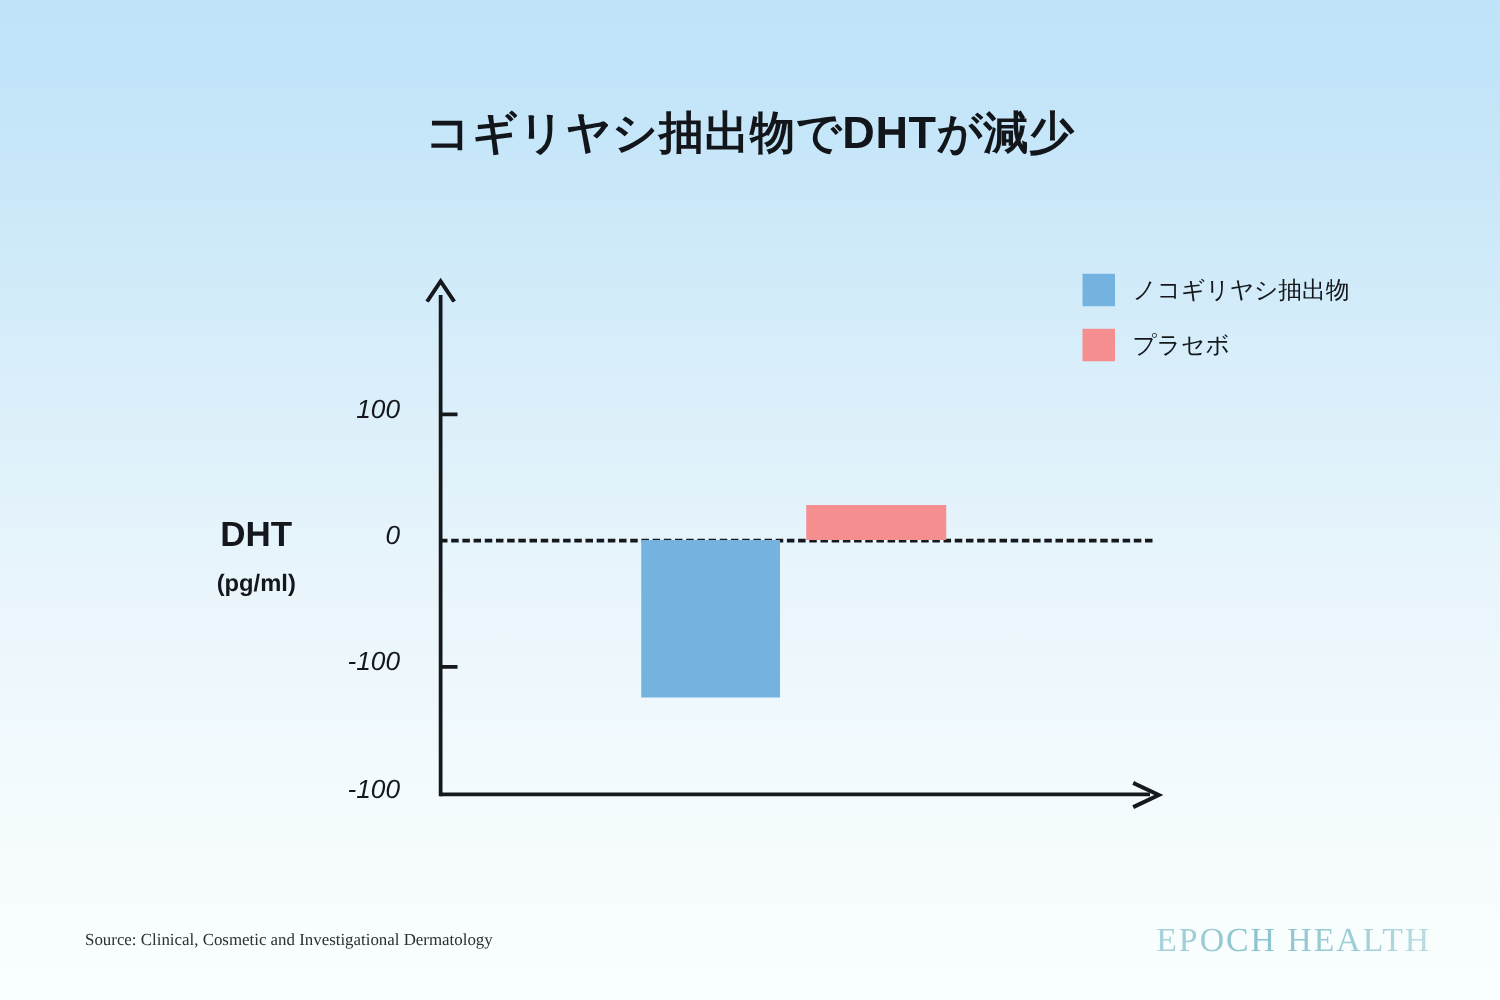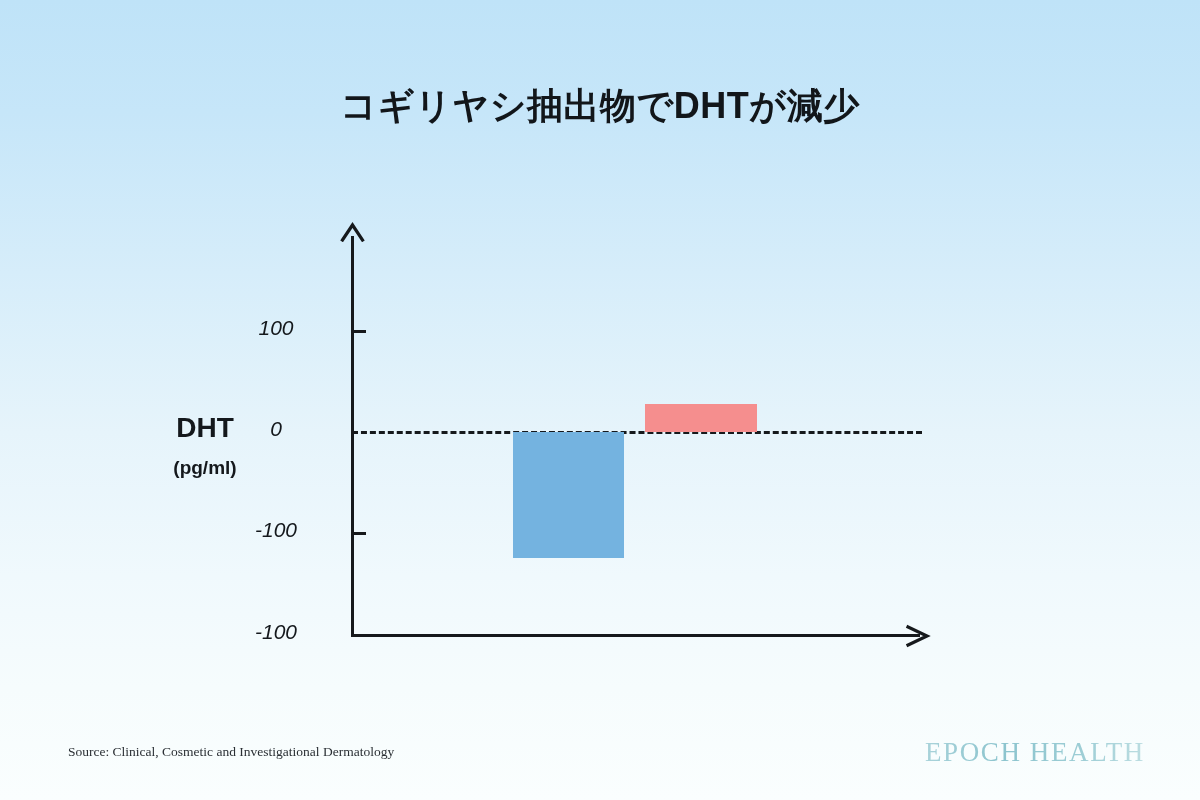--- a/index.html
+++ b/index.html
@@ -98,22 +98,21 @@
   }
   .tick-row {
     position: absolute;
     left: 200px;
     width: 152px;
     height: 0;
   }
   .tick-row .tick-label {
     position: absolute;
     top: -15px;
-    right: 16px;
-    text-align: center;
+    right: 32px;
   }
 
   #zero-line {
     position: absolute;
     left: 352px;
     top: 431px;
     width: 570px;
     height: 0;
     border-top: 3px dashed #16191c;
   }
@@ -244,20 +243,28 @@
       <div class="main">DHT</div>
       <div class="unit">(pg/ml)</div>
     </div>
 
     <div class="bar" id="bar-saw-palmetto"></div>
     <div class="bar" id="bar-placebo"></div>
 
   </div>
 
   <div id="legend">
+    <div class="legend-item">
+      <span class="legend-swatch" style="background:#74b3e0"></span>
+      <span class="legend-label">ノコギリヤシ抽出物</span>
+    </div>
+    <div class="legend-item">
+      <span class="legend-swatch" style="background:#f58e8e"></span>
+      <span class="legend-label">プラセボ</span>
+    </div>
   </div>
 
   <div id="source-note">Source: Clinical, Cosmetic and Investigational Dermatology</div>
 
   <svg id="brand-logo" viewBox="0 0 245 34">
     <defs>
       <linearGradient id="brandGrad" x1="0" y1="0" x2="1" y2="0">
         <stop offset="0%" stop-color="#a9d3da"></stop>
         <stop offset="35%" stop-color="#8cc4ce"></stop>
         <stop offset="70%" stop-color="#9ccdd5"></stop>

